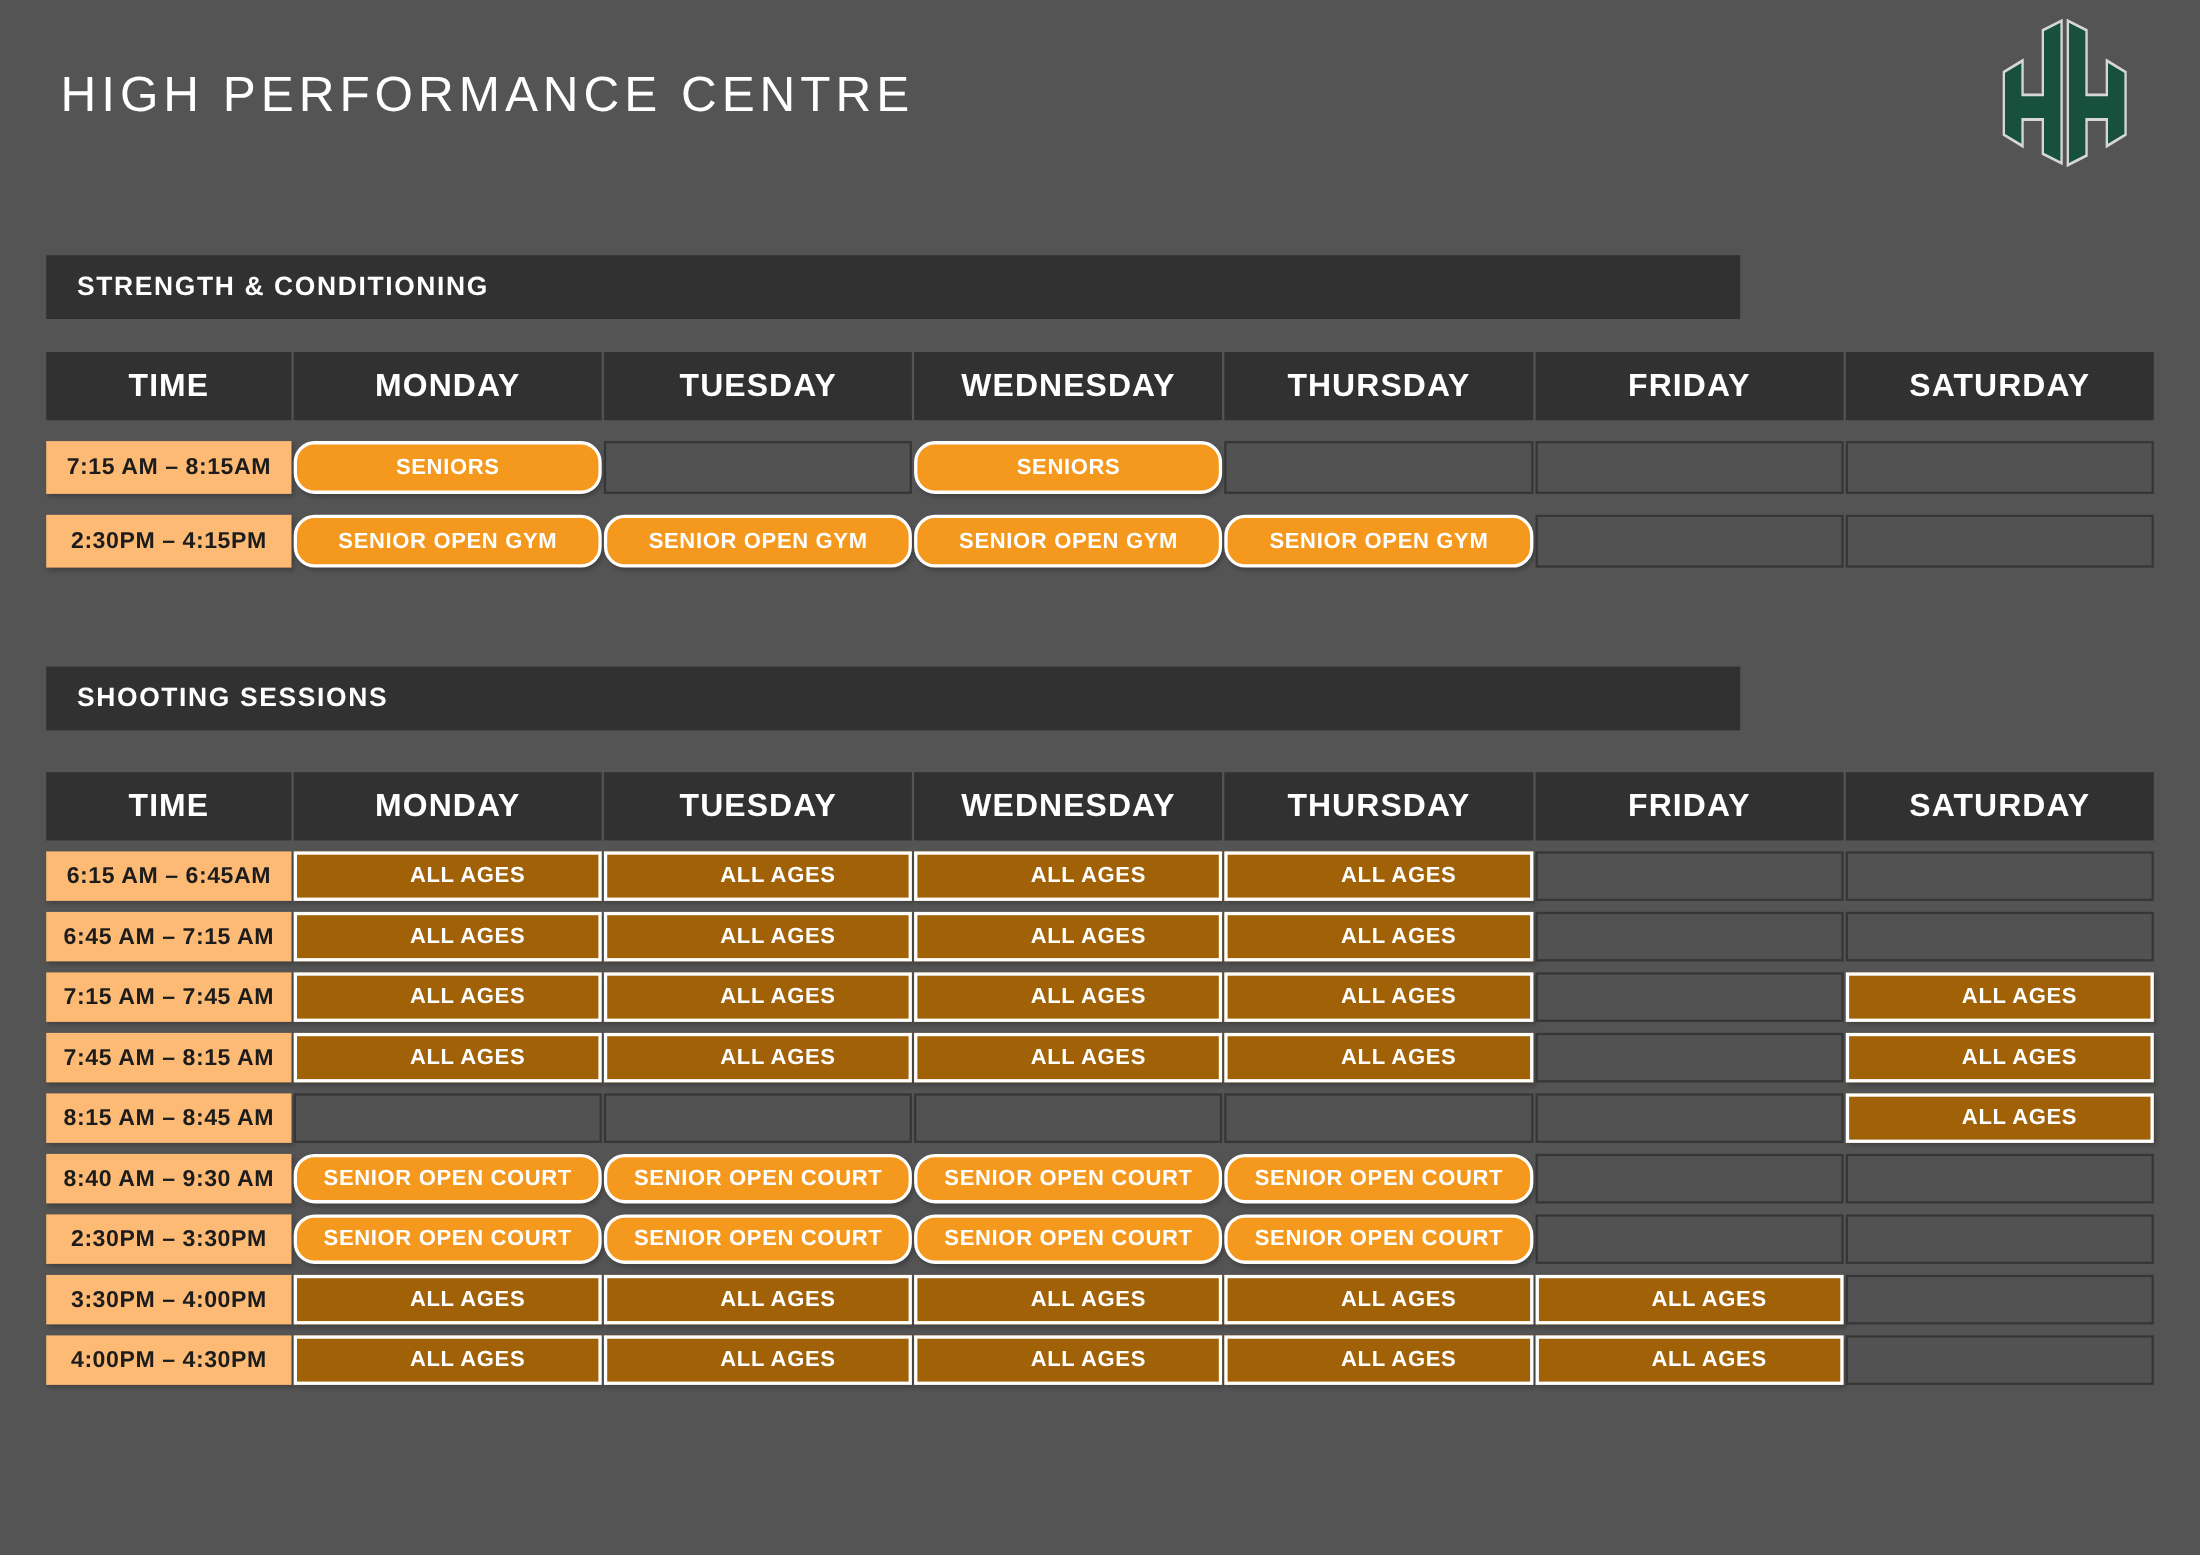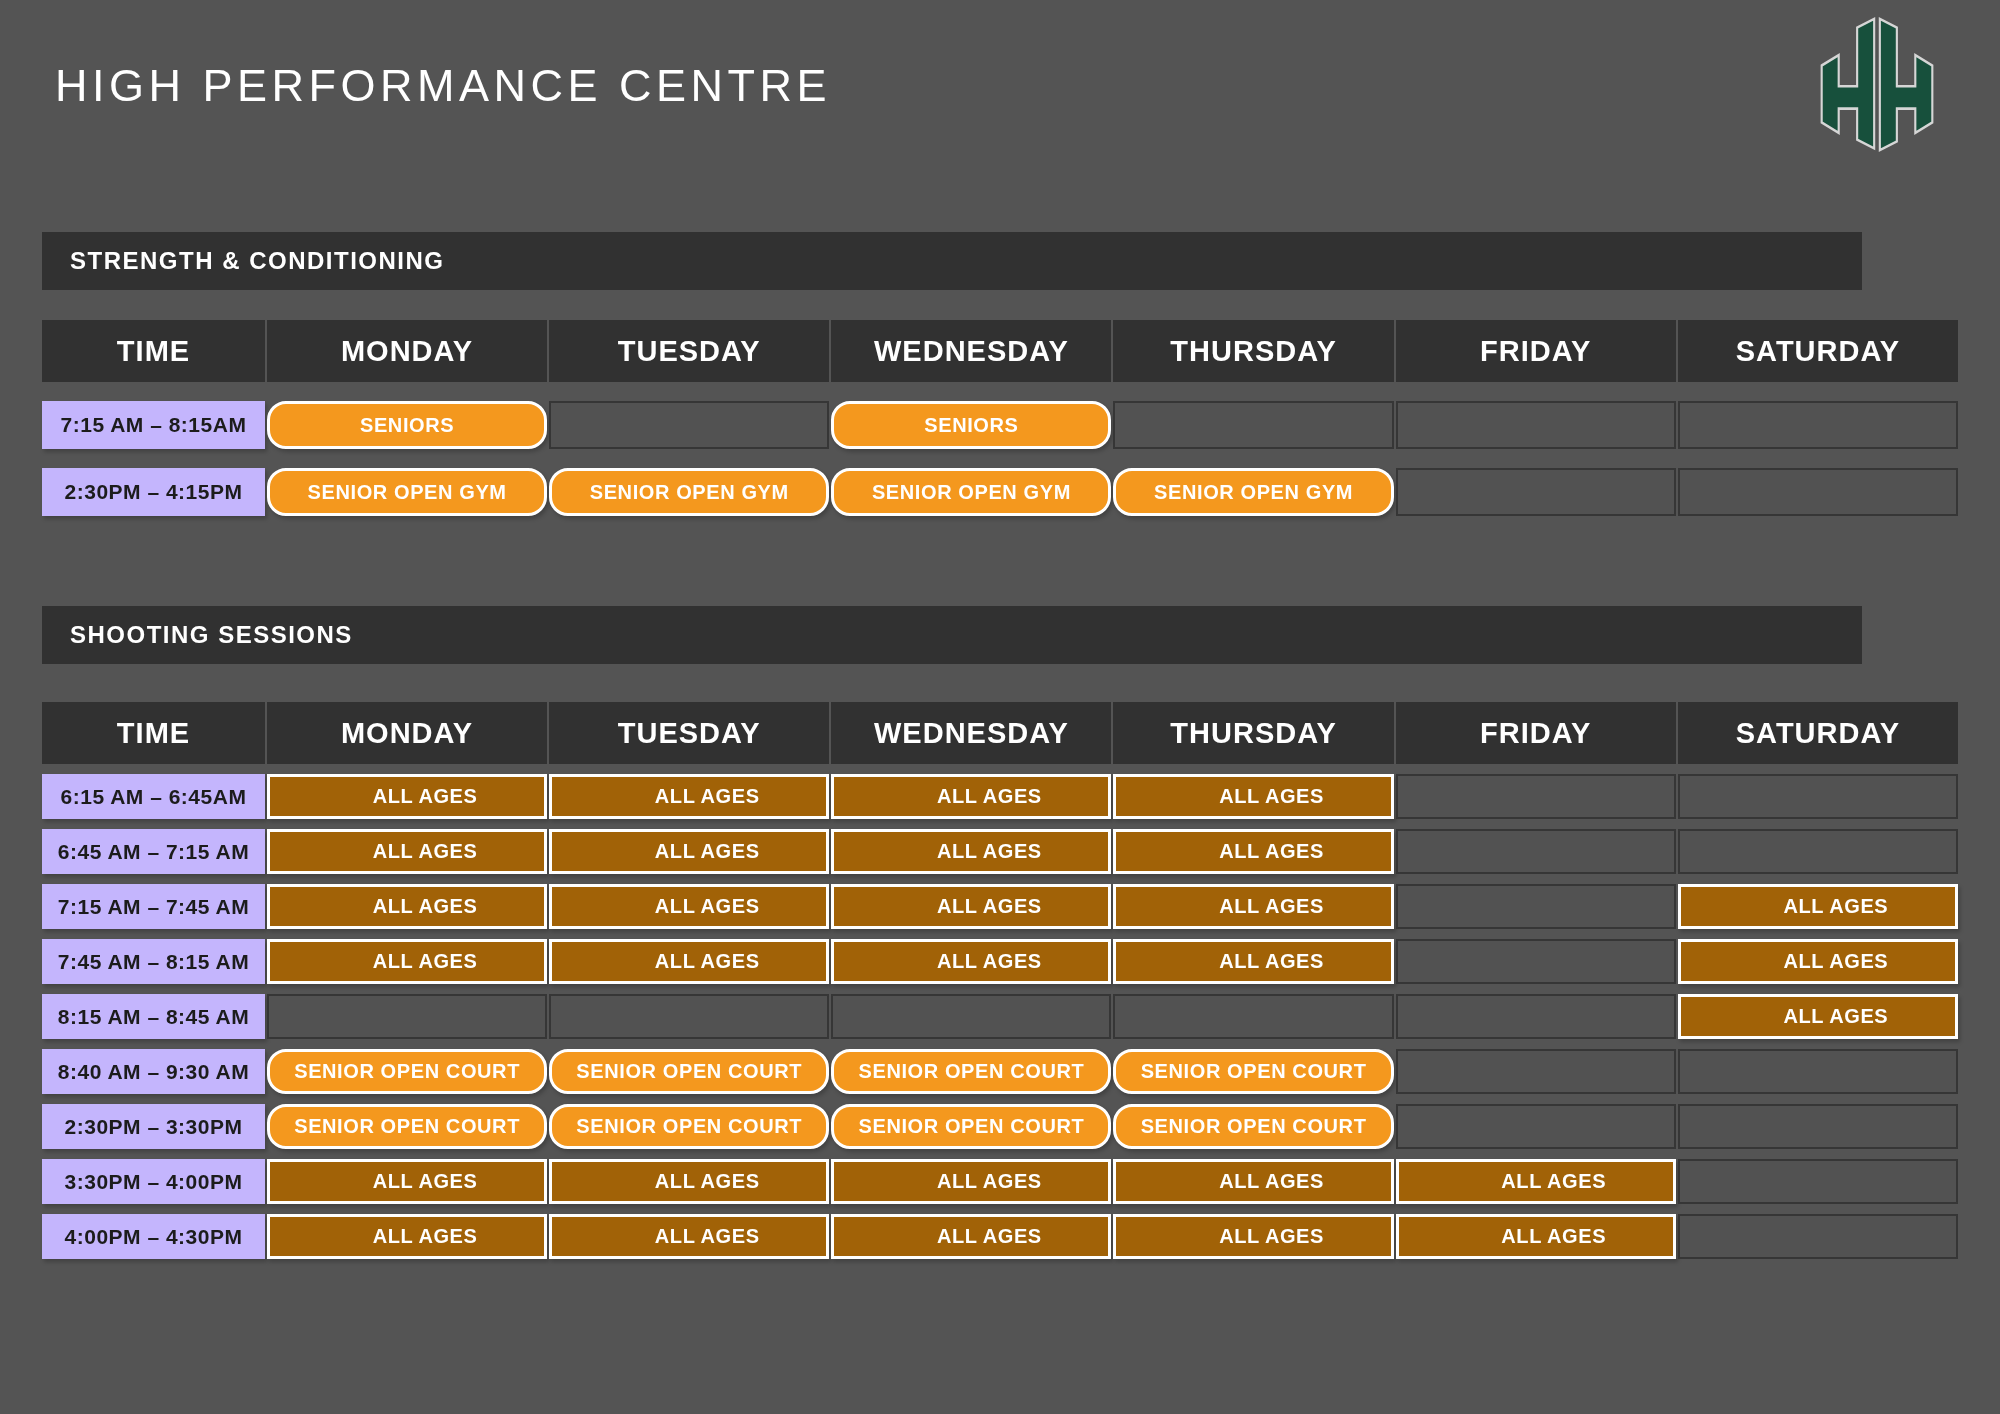--- a/index.html
+++ b/index.html
@@ -17,21 +17,21 @@
     line-height:1.0;-webkit-text-stroke:1.6px #ffffff;
     white-space:nowrap;
   }
   .t2{
     font-size:45px;font-weight:400;letter-spacing:4.5px;
     line-height:1.0;margin-top:7px;white-space:nowrap;
   }
   .logo{position:absolute;top:12px;right:62px;width:122px;height:145px;}
   
   .section-bar{
-    position:absolute;left:42px;width:1820px;height:58px;
+    position:absolute;left:42px;width:1540px;height:58px;
     background:#313131;color:#ffffff;
     display:flex;align-items:center;
     padding-left:28px;box-sizing:border-box;
     font-weight:bold;font-size:24px;letter-spacing:1.5px;
   }
   #bar1{top:232px;}
   #bar2{top:606px;}
   
   .grid{
     position:absolute;left:42px;width:1916px;
@@ -40,21 +40,21 @@
     column-gap:2px;
   }
   #table1{top:320px;grid-template-rows:62px;grid-auto-rows:48px;row-gap:19px;}
   #table2{top:702px;grid-template-rows:62px;grid-auto-rows:45px;row-gap:10px;}
   .hdr{
     background:#313131;color:#ffffff;
     display:flex;align-items:center;justify-content:center;
     font-weight:bold;font-size:29px;letter-spacing:1px;
   }
   .time-cell{
-    background:#c4b5fd;color:#1c1c1c;
+    background:#fdba74;color:#1c1c1c;
     display:flex;align-items:center;justify-content:center;
     font-weight:bold;font-size:21px;letter-spacing:0.5px;
     box-shadow:2px 3px 4px rgba(0,0,0,0.22);
   }
   .cell{
     display:flex;align-items:center;justify-content:center;
     box-sizing:border-box;
   }
   .event{
     border:3px solid #ffffff;

